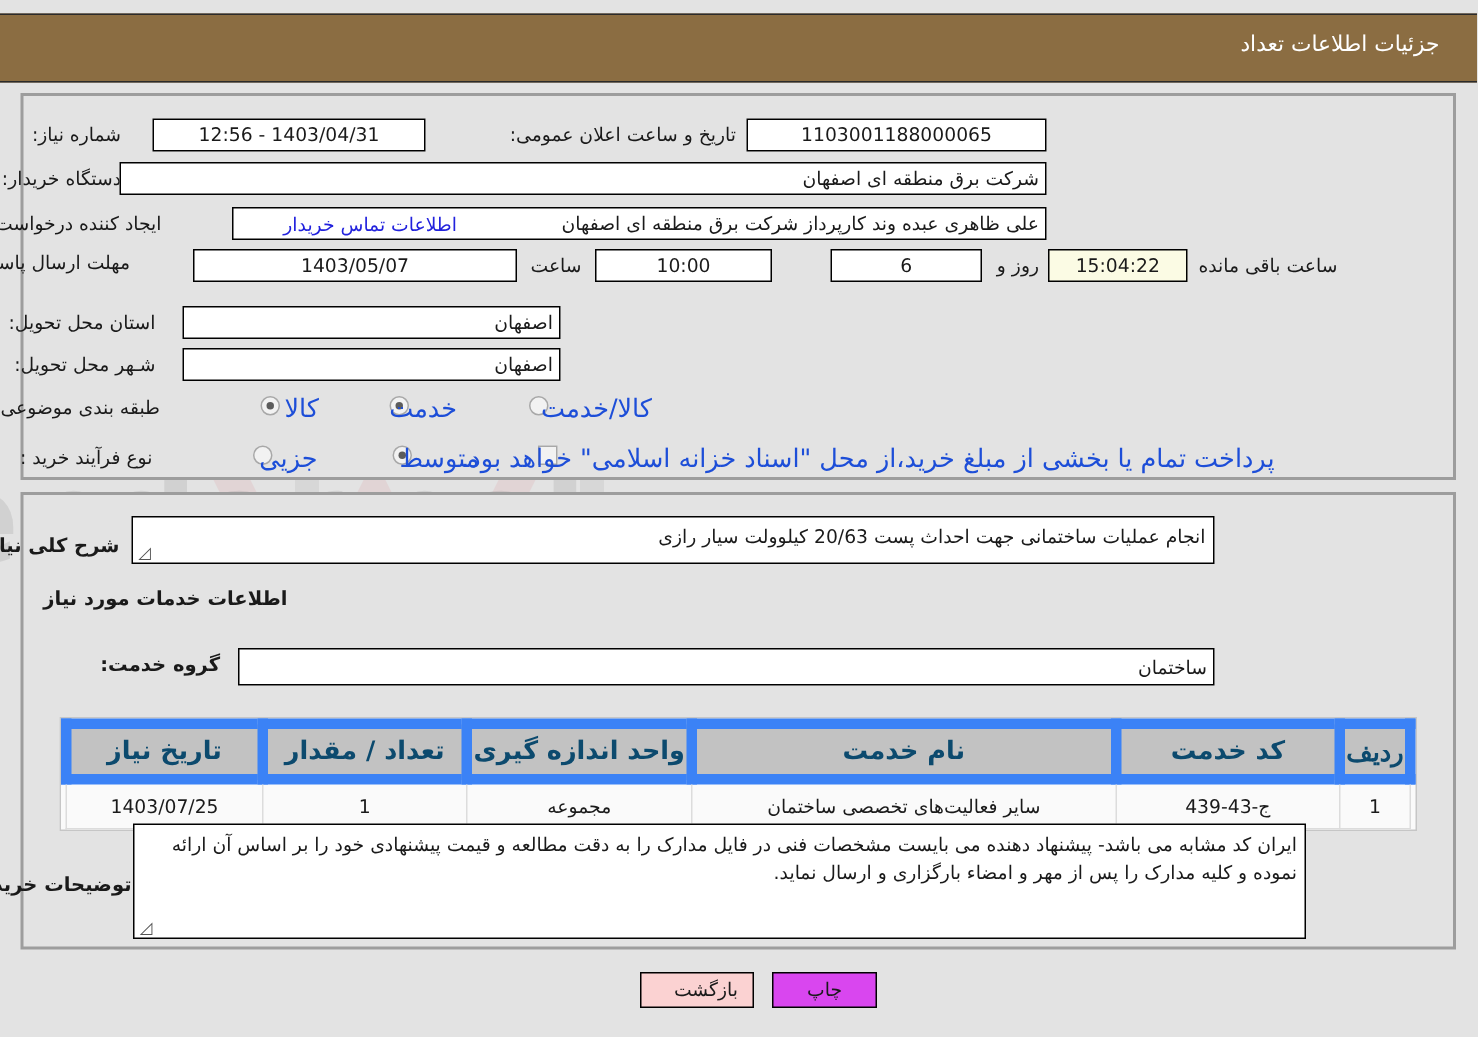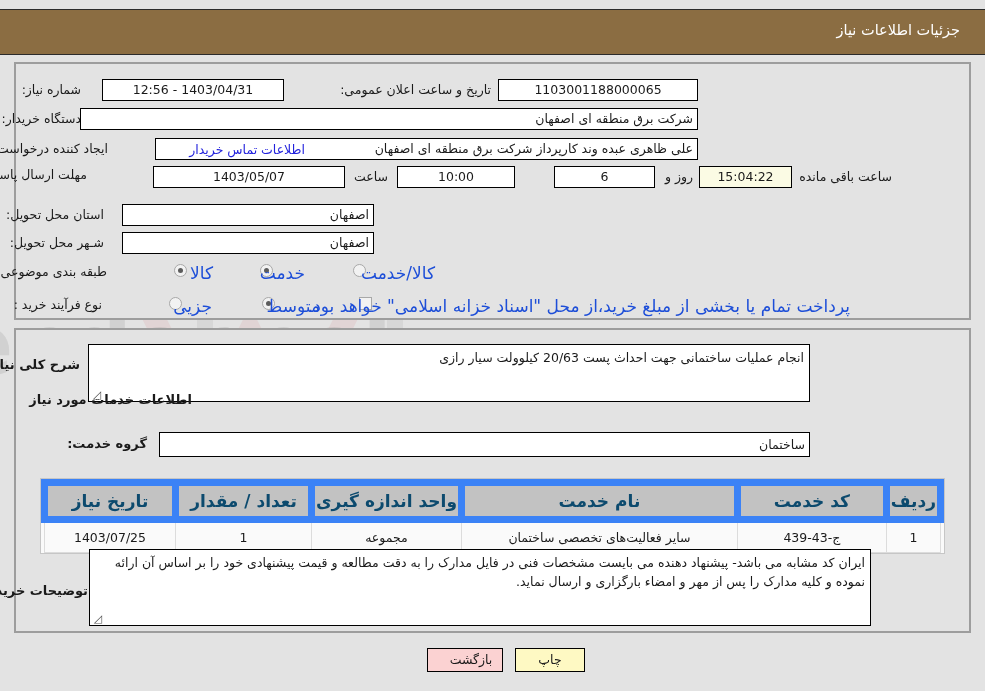--- a/index.html
+++ b/index.html
@@ -200,61 +200,61 @@
     position: absolute;
     height: 24px;
     border: 1px solid #000000;
     box-sizing: border-box;
     font-size: 12.5px;
     color: #1a1a1a;
     text-align: center;
     line-height: 22px;
     cursor: pointer;
   }
-  .btn-print { background: #fef9c3; }
+  .btn-print { background: #d946ef; }
   .btn-back  { background: #fbd2d2; padding-left: 12px; }
 </style>
 </head>
 <body>
 
 <div class="page">
 
   <div class="watermark">
     <svg width="985" height="691" viewBox="0 0 985 691" xmlns="http://www.w3.org/2000/svg">
       <g opacity="0.16">
         <path d="M205 240 L205 330 Q205 385 300 412 Q395 385 395 330 L395 240 Z" fill="none" stroke="#9b9b9b" stroke-width="16"></path>
         <path d="M150 310 L205 420 L250 330 L295 420 L350 310" fill="none" stroke="#d98b90" stroke-width="22" stroke-linejoin="miter"></path>
       </g>
       <g opacity="0.20" fill="#8d8d8d">
         <text x="400" y="375" font-family="DejaVu Sans, sans-serif" font-size="86" font-weight="bold" letter-spacing="-2">AriaTender.net</text>
       </g>
     </svg>
   </div>
 
   <div class="header-bar">
-    <div class="header-title">جزئیات اطلاعات نیاز</div>
+    <div class="header-title">جزئیات اطلاعات تعداد</div>
   </div>
 
   <div class="panel panel-1"></div>
 
   <div class="lbl" style="right:904px; top:82px; z-index:4;">شماره نیاز:</div>
   <div class="fld" style="right:287px; top:79px; width:200px; z-index:4;margin-left:16px;">1103001188000065</div>
 
   <div class="lbl" style="right:494px; top:82px; z-index:4;">تاریخ و ساعت اعلان عمومی:</div>
   <div class="fld" style="right:701px; top:79px; width:182px; z-index:4;">1403/04/31 - 12:56</div>
 
   <div class="lbl" style="right:885px; top:111px; z-index:4;">نام دستگاه خریدار:</div>
   <div class="fld rtl-right" style="right:287px; top:108px; width:618px; left:auto; z-index:4;">شرکت برق منطقه ای اصفهان</div>
 
   <div class="lbl" style="right:877px; top:141px; z-index:4;">ایجاد کننده درخواست:</div>
   <div class="fld rtl-right" style="right:287px; top:138px; width:543px; z-index:4;">علی ظاهری عبده وند کارپرداز شرکت برق منطقه ای اصفهان</div>
   <div class="link" style="right:680px; top:142px; z-index:5;">اطلاعات تماس خریدار</div>
 
   <div class="lbl" style="right:898px; top:167px; width:78px; z-index:4;">مهلت ارسال پاسخ: تا تاریخ:</div>
-  <div class="fld" style="right:640px; top:166px; width:192px; z-index:4;">1403/05/07</div>
+  <div class="fld" style="right:640px; top:166px; width:216px; z-index:4;">1403/05/07</div>
   <div class="lbl" style="right:597px; top:169px; z-index:4;">ساعت</div>
   <div class="fld" style="right:470px; top:166px; width:118px; z-index:4;">10:00</div>
   <div class="fld" style="right:330px; top:166px; width:101px; z-index:4;">6</div>
   <div class="lbl" style="right:292px; top:169px; z-index:4;">روز و</div>
   <div class="fld yellowish" style="right:193px; top:166px; width:93px; z-index:4;">15:04:22</div>
   <div class="lbl" style="right:93px; top:169px; z-index:4;">ساعت باقی مانده</div>
 
   <div class="lbl" style="right:881px; top:207px; z-index:4;">استان محل تحویل:</div>
   <div class="fld rtl-right" style="right:611px; top:204px; width:252px; z-index:4;">اصفهان</div>
 
@@ -280,35 +280,35 @@
   <div class="radio checked" style="right:710px; top:297px; z-index:4;"></div>
   <div class="radio-lbl" style="right:665px; top:296px; z-index:4;text-align:center;">متوسط</div>
 
   <div style="position:absolute; right:613px; top:297px; width:13px; height:13px;
               background:#f2f2f2; border:1px solid #a8a8a8; box-sizing:border-box; z-index:4;"></div>
   <div class="radio-lbl" style="right:135px; top:296px; z-index:4;">پرداخت تمام یا بخشی از مبلغ خرید،از محل "اسناد خزانه اسلامی" خواهد بود.</div>
 
   <div class="panel panel-2"></div>
 
   <div class="lbl lbl-bold" style="right:905px; top:357px; font-size:13px; z-index:4;">شرح کلی نیاز:</div>
-  <div class="ta" style="right:175px; top:344px; width:722px; height:58px; z-index:4;">
+  <div class="ta" style="right:175px; top:344px; width:722px; height:32px; z-index:4;">
     <span>انجام عملیات ساختمانی جهت احداث پست 20/63 کیلوولت سیار رازی</span>
     <span class="resize">◿</span>
   </div>
 
   <div class="section-head" style="right:793px; top:392px; z-index:4;">اطلاعات خدمات مورد نیاز</div>
 
   <div class="lbl lbl-bold" style="right:838px; top:436px; font-size:13px; z-index:4;">گروه خدمت:</div>
   <div class="fld rtl-right" style="right:175px; top:432px; width:651px; height:25px; line-height:23px; z-index:4;">ساختمان</div>
 
   <div class="tbl-wrap">
     <table class="grid">
       <thead>
         <tr>
-          <th style="width:32px;">ردیف</th>
+          <th style="width:32px;font-family:Liberation Serif, serif;">ردیف</th>
           <th style="width:140px;">کد خدمت</th>
           <th>نام خدمت</th>
           <th style="width:135px;">واحد اندازه گیری</th>
           <th style="width:127px;">تعداد / مقدار</th>
           <th style="width:122px;">تاریخ نیاز</th>
         </tr>
       </thead>
       <tbody>
         <tr>
           <td>1</td>

